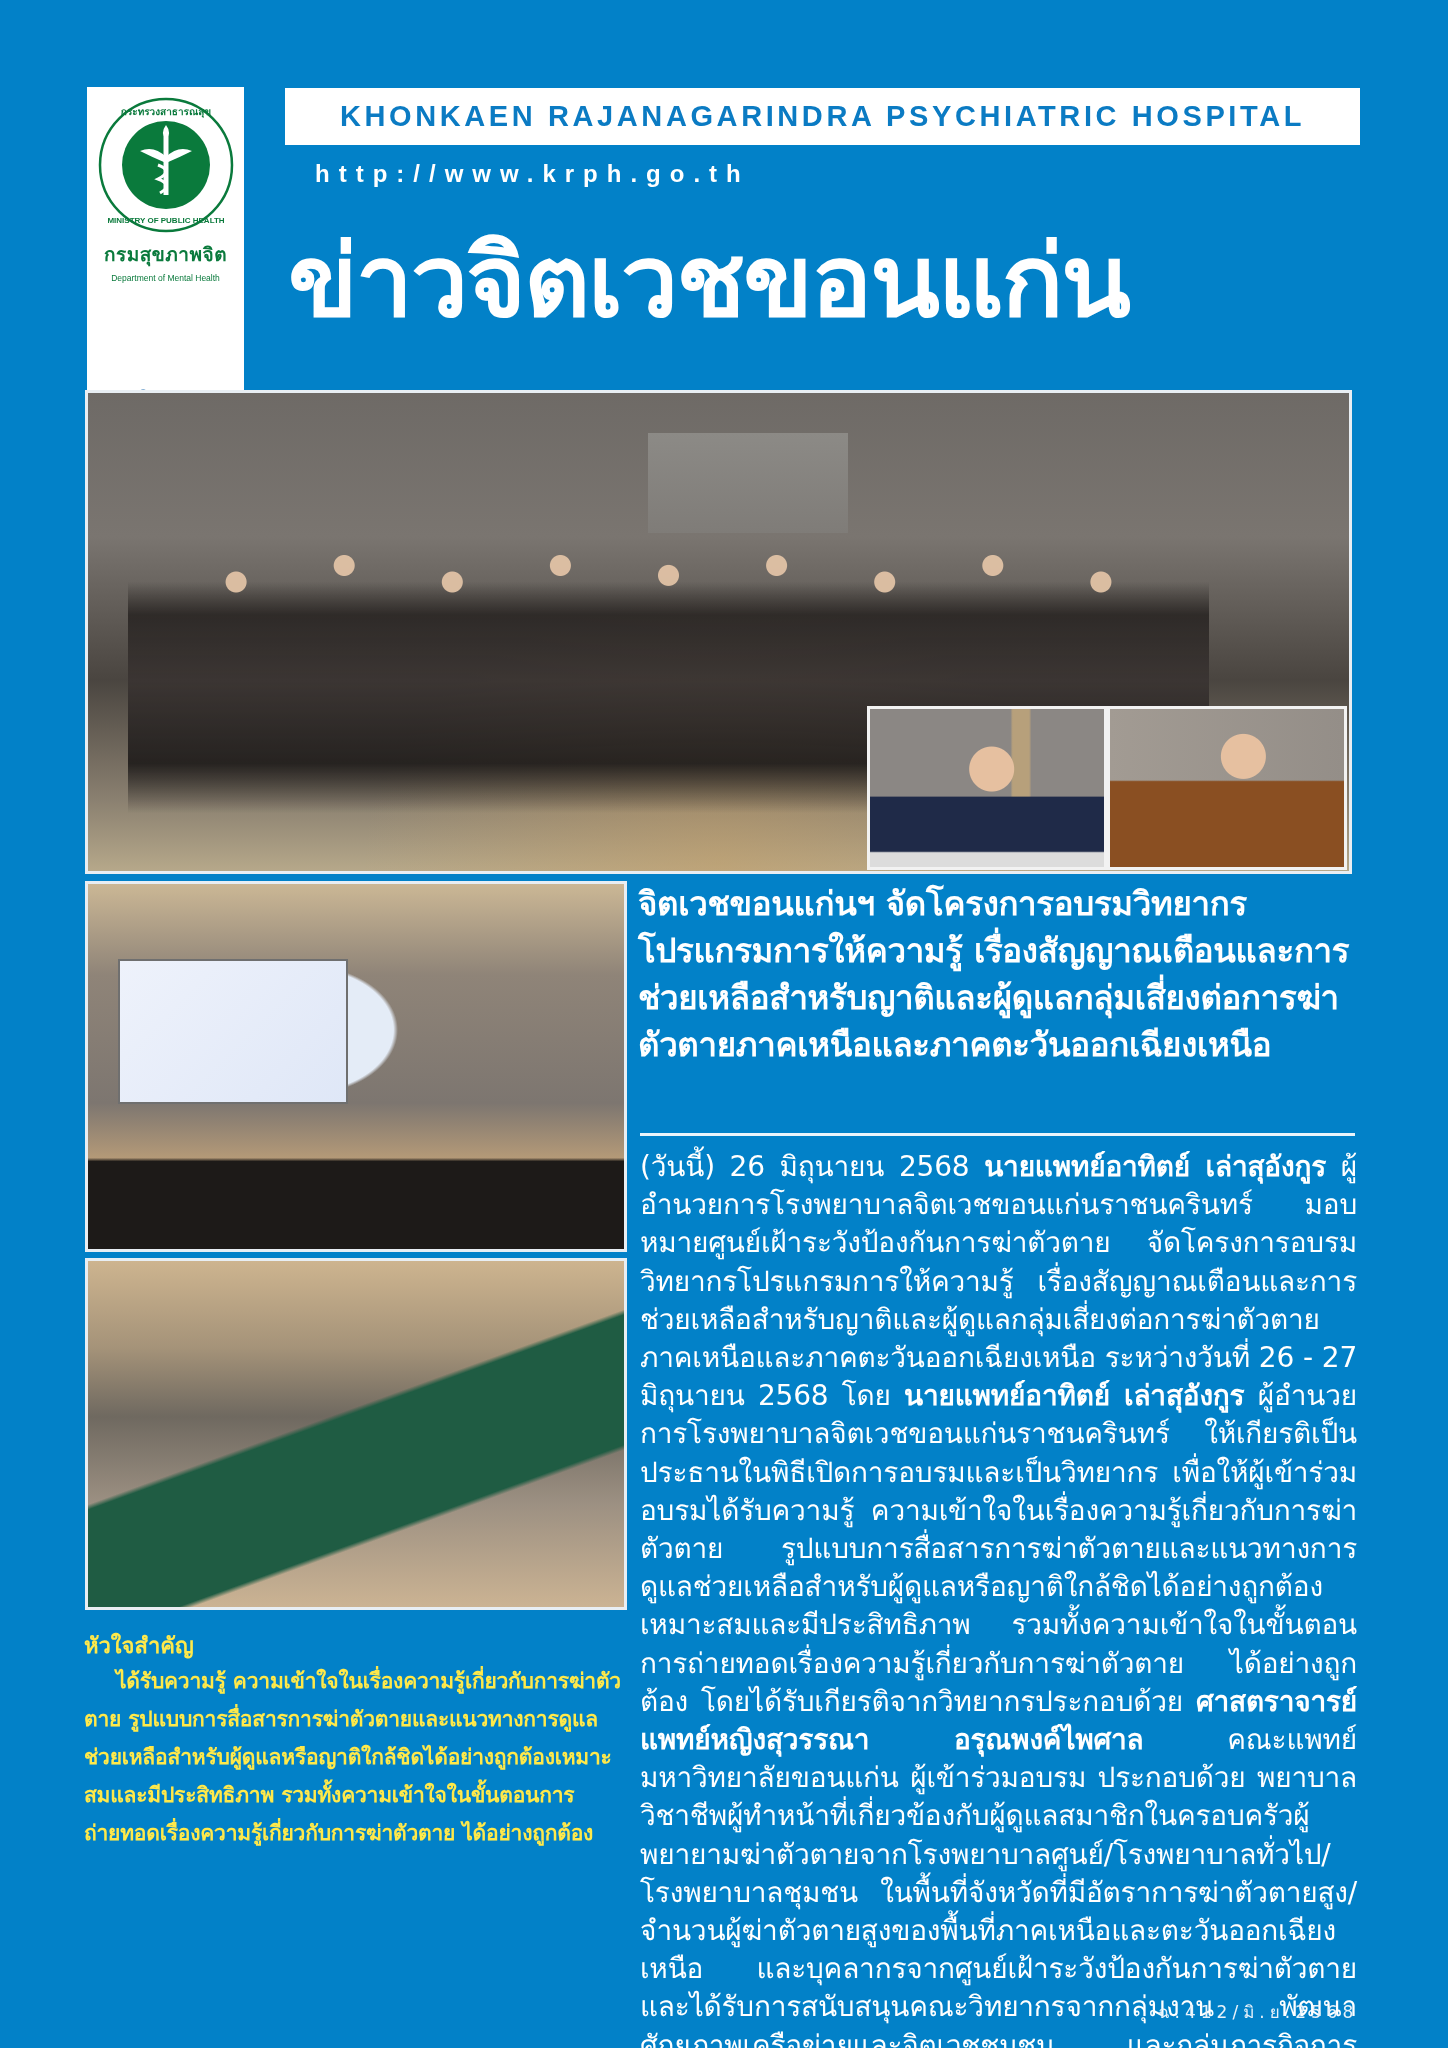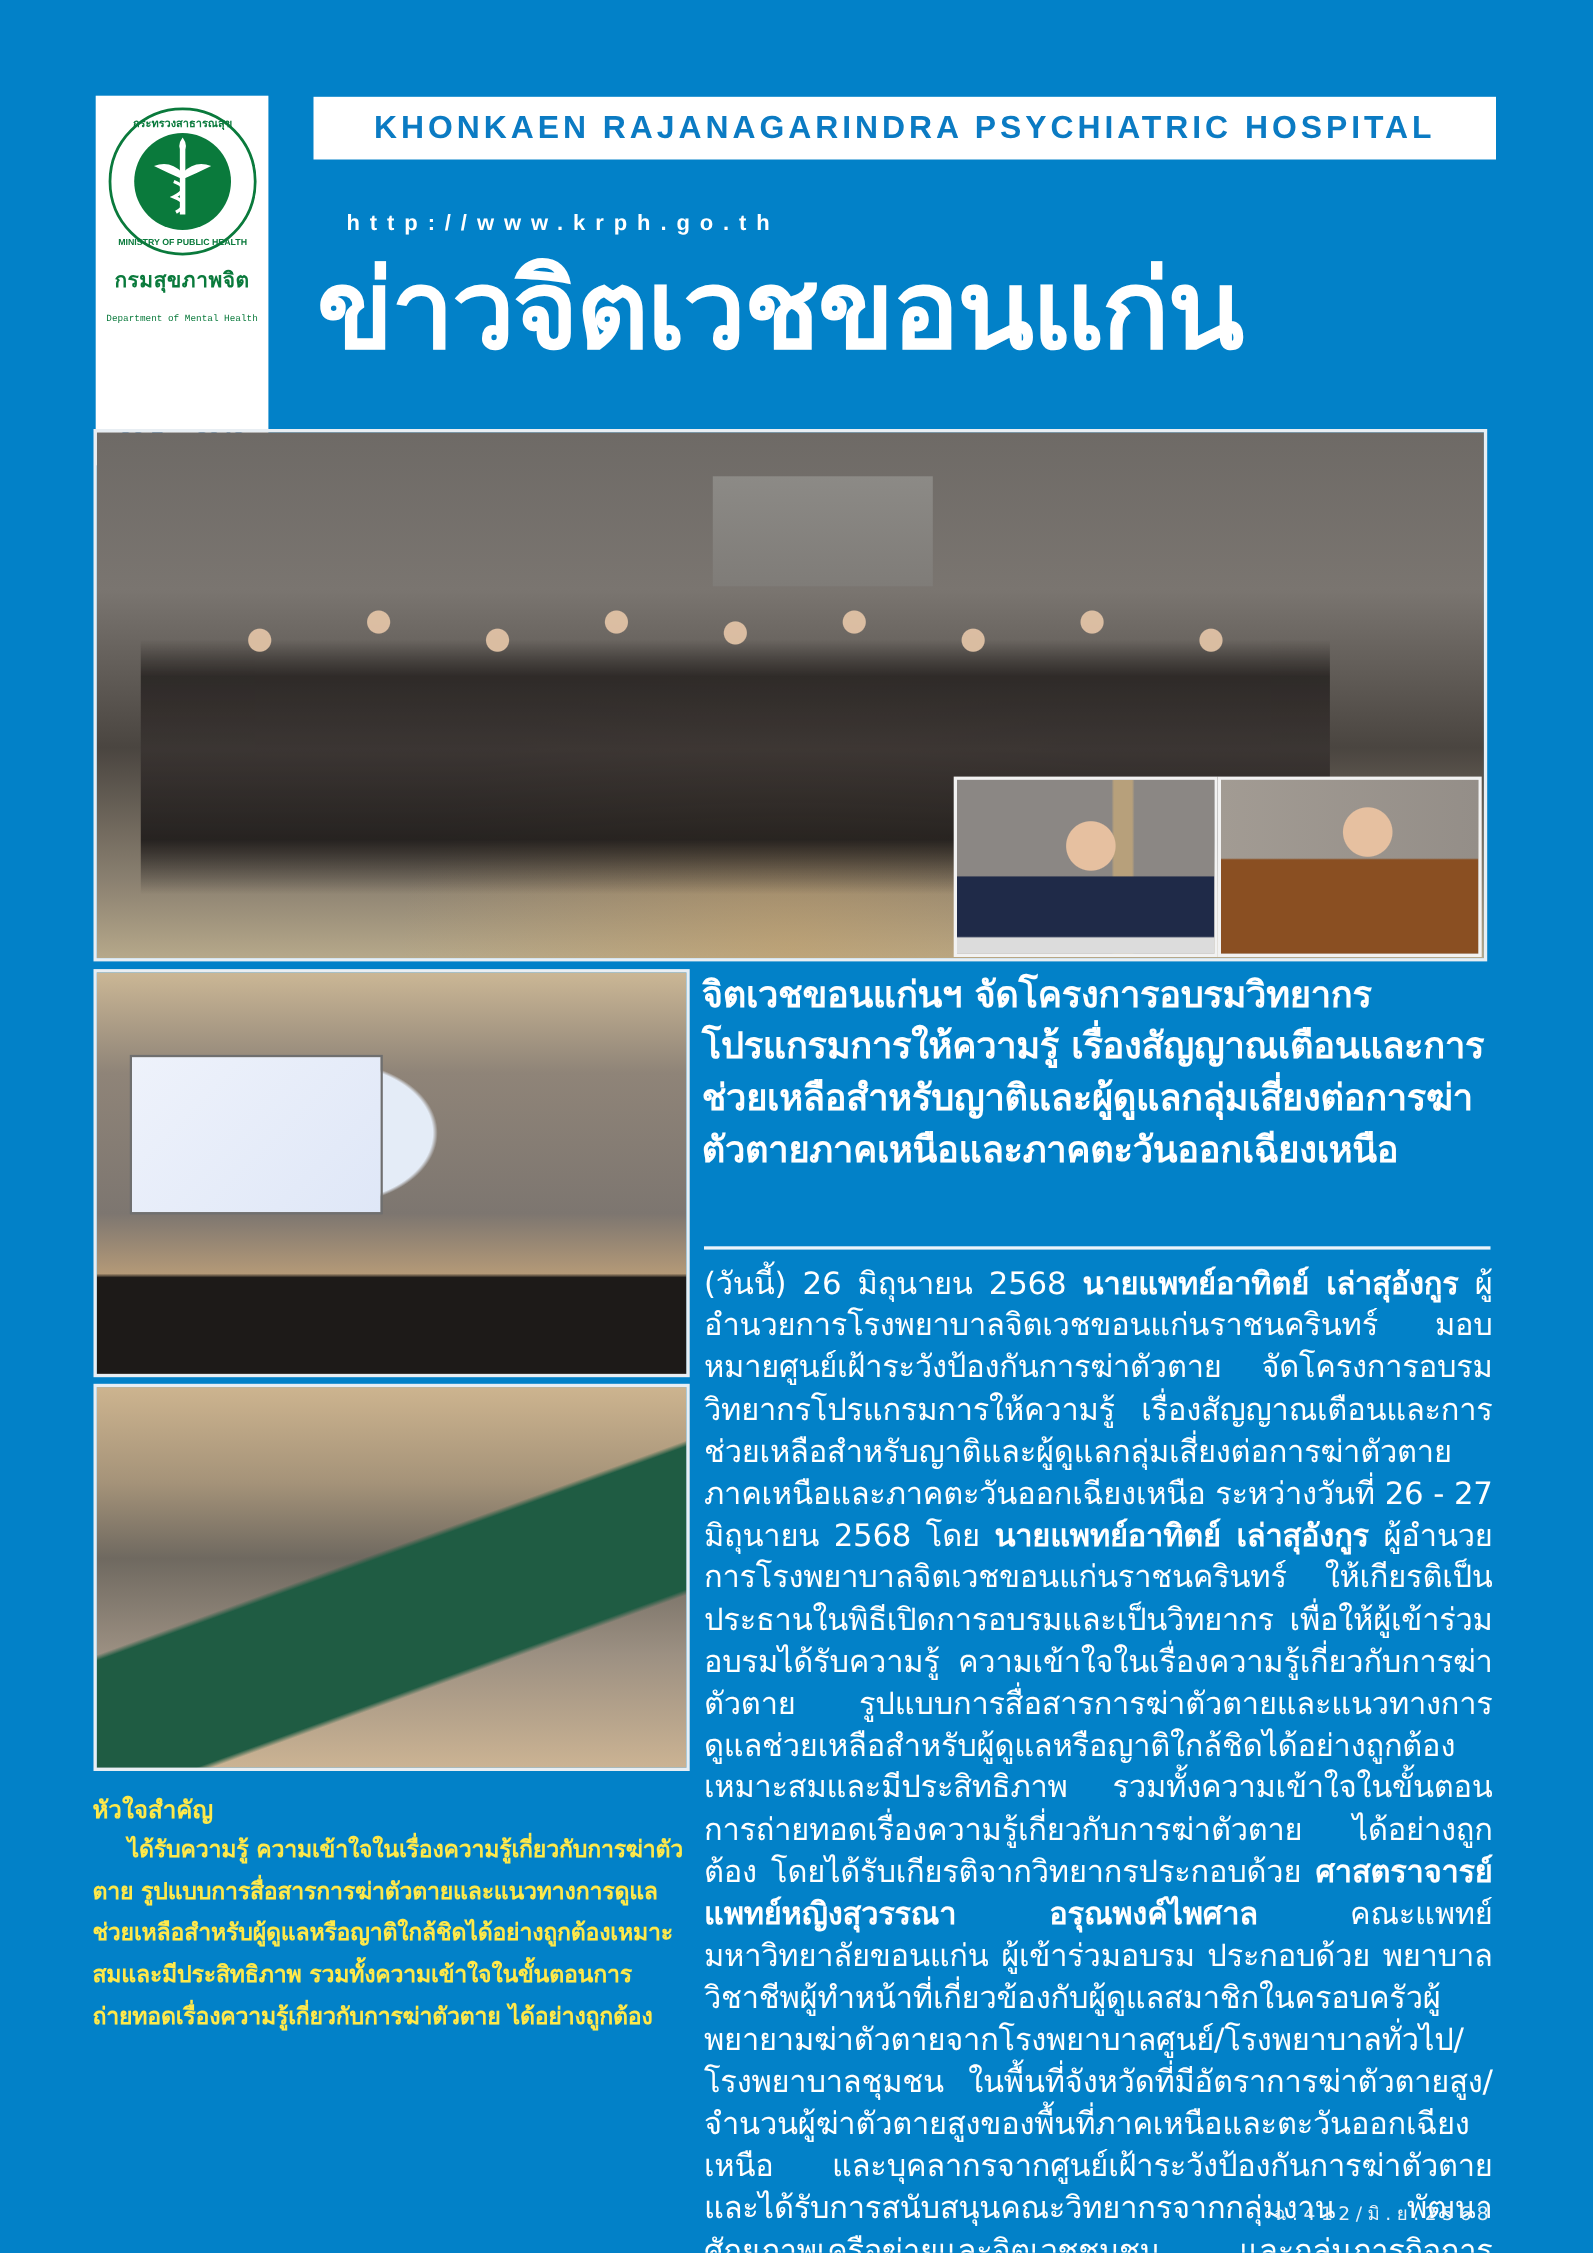--- a/index.html
+++ b/index.html
@@ -20,44 +20,43 @@
     display: flex; flex-direction: column; align-items: center;
   }
   .seal {
     margin-top: 8px; width: 140px; height: 140px;
   }
   .dept-th {
     margin-top: 4px;
     color: #0a7a3c; font-weight: bold; font-size: 19px; letter-spacing: 0.5px;
   }
   .dept-en {
-    color: #0a7a3c; font-size: 8.5px; margin-top: 16px; font-family: Liberation Mono, monospace;
+    color: #0a7a3c; font-size: 8.5px; margin-top: 4px; font-family: Liberation Sans, sans-serif;
   }
   .logo-date {
     margin-top: auto; margin-bottom: 8px;
     color: #0a5fa8; font-weight: bold; font-size: 20px;
     font-family: "Liberation Sans", sans-serif;
   }
 
   
   .hosp-bar {
     left: 285px; top: 88px; width: 1075px; height: 57px;
     background: #ffffff;
     display: flex; align-items: center; justify-content: center;
   }
   .hosp-name {
     color: #0b7bc3; font-weight: bold; font-size: 29px; letter-spacing: 3.6px;
     font-family: "Liberation Sans", sans-serif;
     white-space: nowrap;
   }
   .hosp-url {
     left: 315px; top: 160px;
-    color: #ffffff; font-weight: bold; font-size: 20px; letter-spacing: 9px;
+    color: #ffffff; font-weight: bold; font-size: 24px; letter-spacing: 9px;
     font-family: "Liberation Sans", sans-serif;
-    margin-top: 32px;
   }
   .masthead {
     left: 288px; top: 222px; width: 1075px;
     color: #ffffff; font-weight: bold; font-size: 100px; line-height: 120px;
     letter-spacing: -2px;
     white-space: nowrap;
     font-family: "DejaVu Sans", sans-serif;
     transform: scaleX(1.02); transform-origin: left;
   }
 

